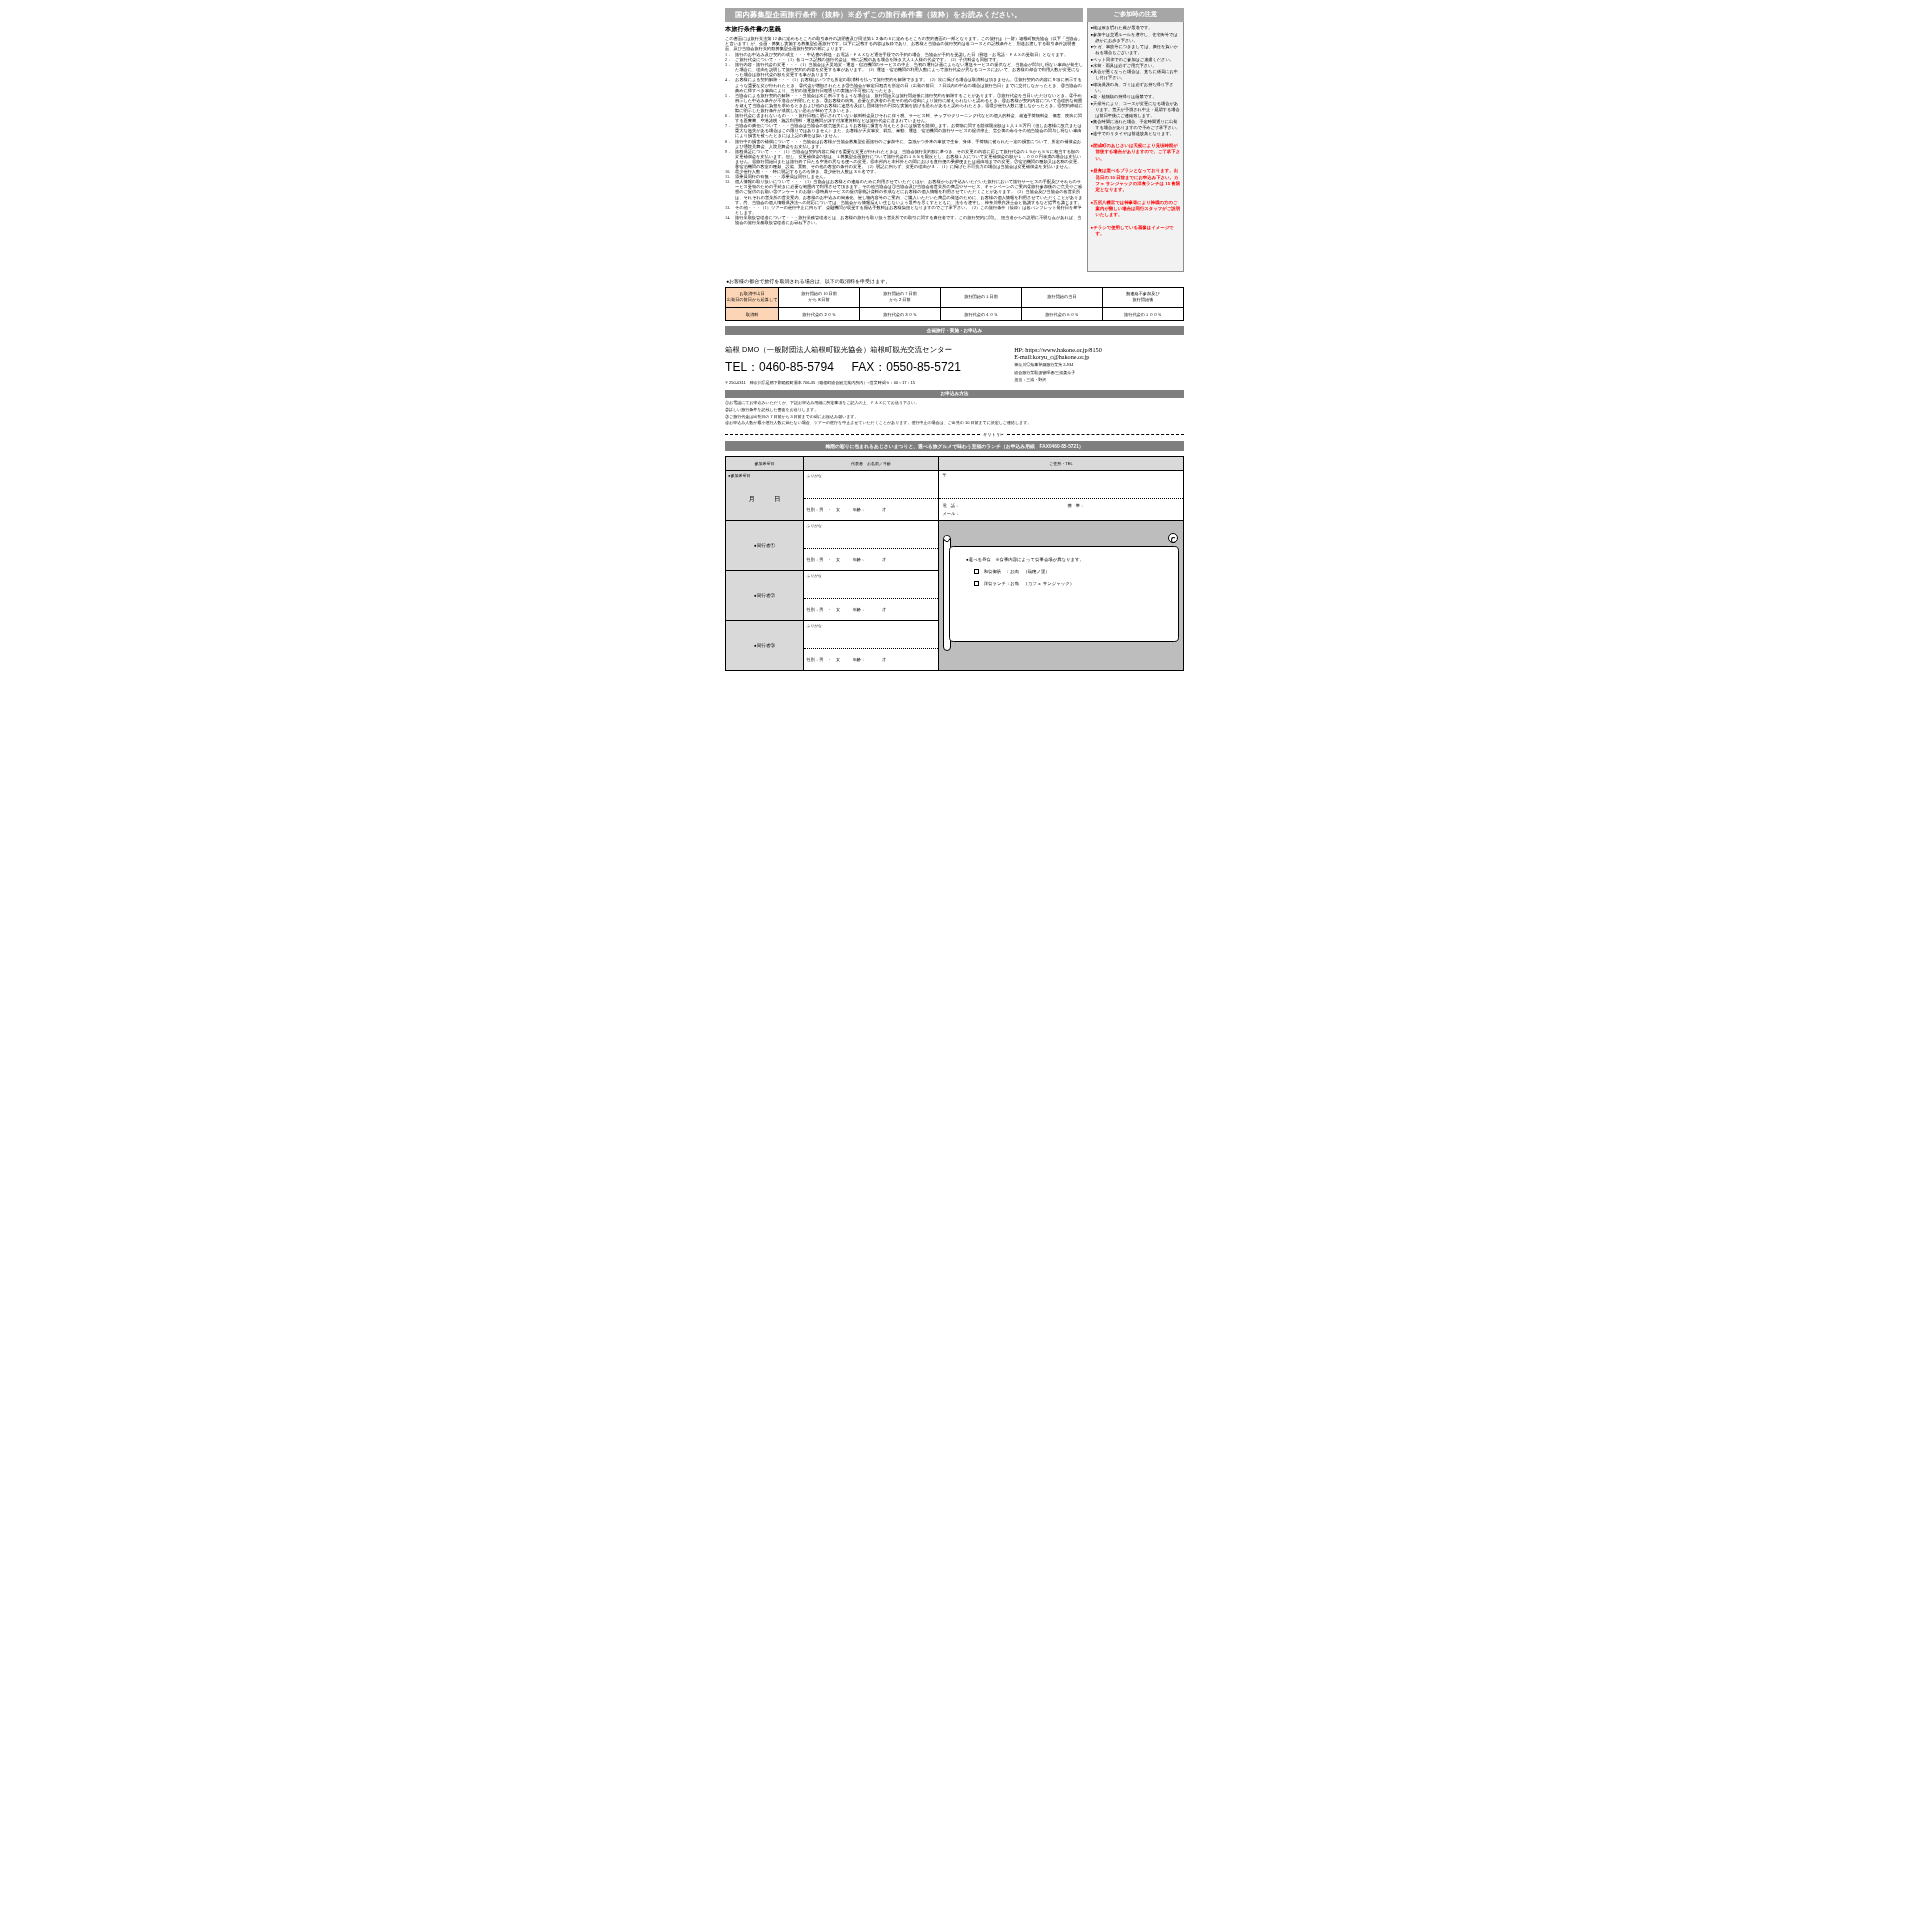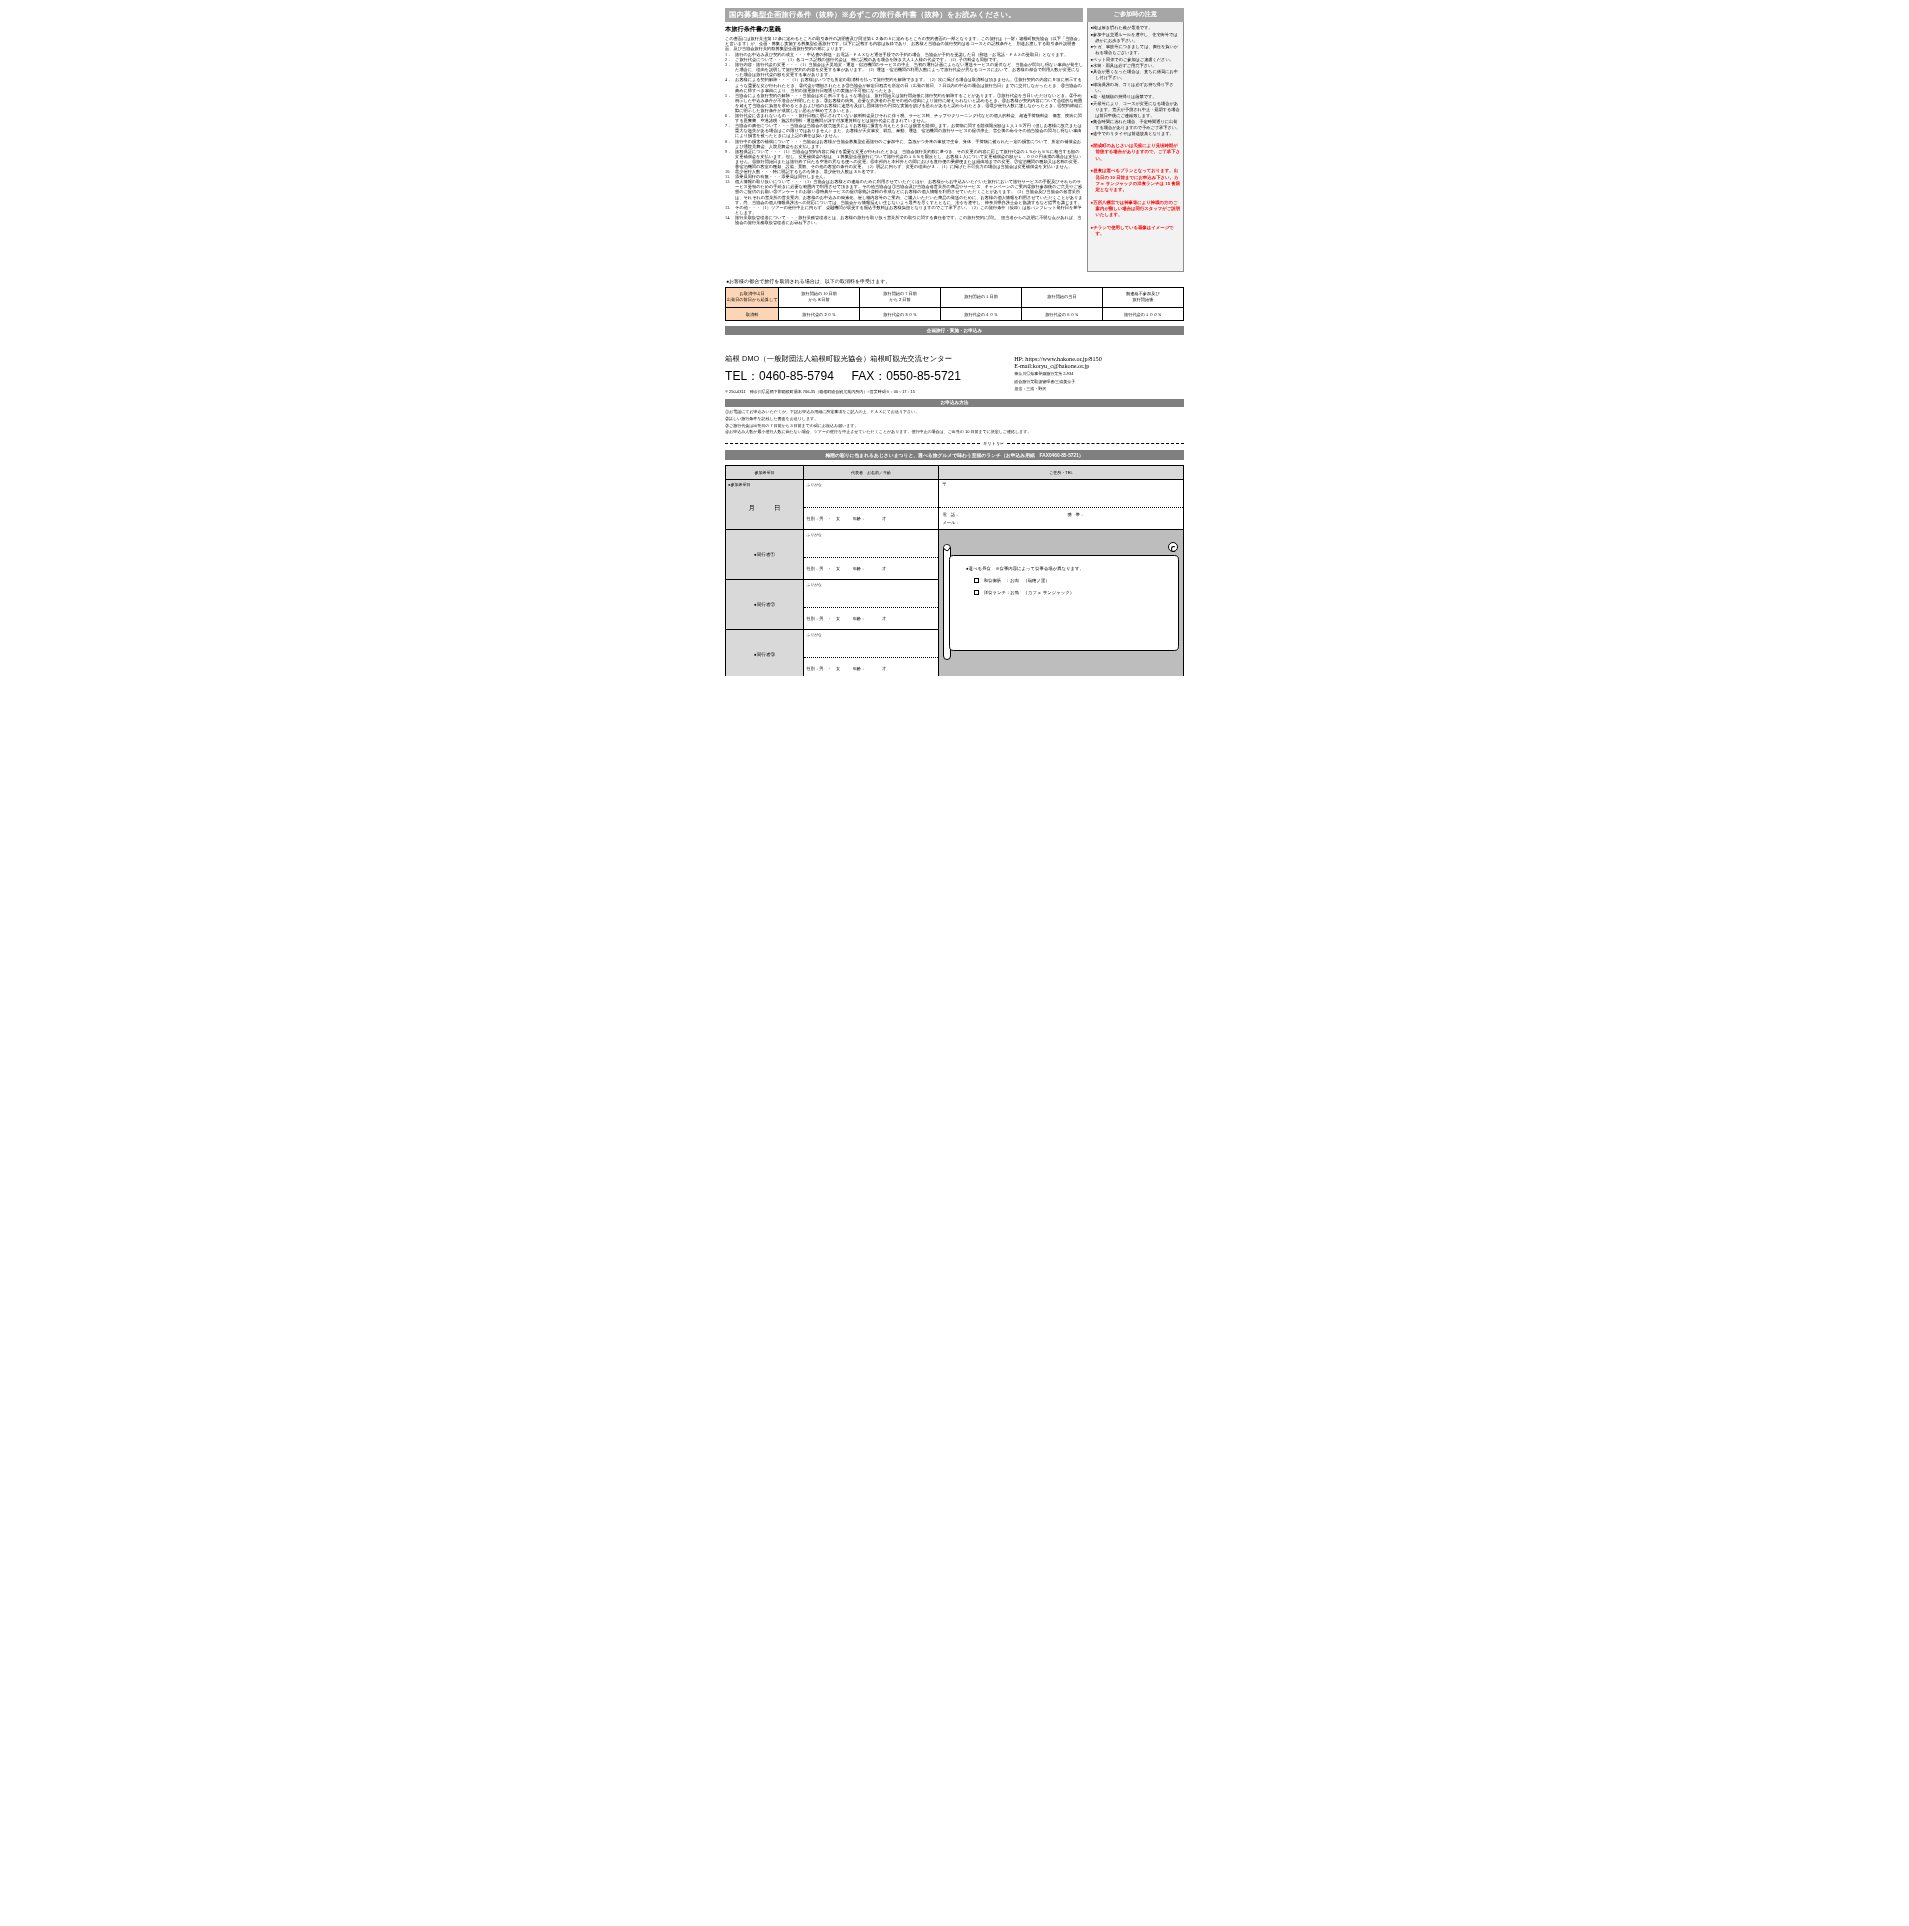--- a/index.html
+++ b/index.html
@@ -5,21 +5,21 @@
   * { margin:0; padding:0; box-sizing:border-box; }
   html,body { background:#ffffff; }
   body { font-family:"Liberation Sans", sans-serif; color:#000; }
   .page { width:478px; height:676px; margin:0 auto; background:#fff; padding:7.7px 9.6px 3.9px 9.6px; overflow:hidden; position:relative; }
 
   
   .top-section { display:flex; gap:3.9px; }
   .left-col { flex:1; min-width:0; }
   .right-col { width:97px; flex:0 0 97px; }
 
-  .title-bar { background:#a6a6a6; color:#fff; font-weight:bold; font-size:7.3px; height:14.6px; display:flex; align-items:center; padding-left:4px; letter-spacing:0.2px; }
+  .title-bar { background:#a6a6a6; color:#fff; font-weight:bold; font-size:7.3px; height:14.6px; display:flex; align-items:center; padding-left:10px; letter-spacing:0.2px; }
   .notice-hd { background:#a6a6a6; color:#fff; font-weight:bold; font-size:6.2px; height:14.6px; display:flex; align-items:center; justify-content:center; }
   .notice-bd { background:#f2f2f2; border:0.4px solid #8c8c8c; border-top:none; height:250px; padding:3.1px 2.3px 2.3px 2.7px; overflow:hidden; }
   .note { font-size:4.2px; line-height:6px; padding-left:4.6px; text-indent:-4.6px; margin-bottom:0.4px; }
   .note-red { color:#ff0000; font-weight:bold; font-size:4.4px; line-height:6.4px; padding-left:5px; text-indent:-5px; margin-top:5.8px; }
 
   .cond-hd { font-family:"Liberation Serif", serif; font-weight:bold; font-size:6.2px; margin:3.1px 0 1.9px 0; }
   .cond { font-family:"Liberation Serif", serif; font-size:4.2px; line-height:5.1px; }
   .cond .intro { margin-bottom:0.4px; }
   .cond-item { padding-left:10px; text-indent:-10px; }
   .cond-item .n { display:inline-block; width:10px; text-indent:0; }
@@ -27,21 +27,21 @@
   
   .cancel-notice { font-size:5px; margin:5.4px 0 3.1px 0.8px; font-family:"Liberation Serif", serif; }
   table.cancel { width:100%; border-collapse:collapse; border:1px solid #000; table-layout:fixed; }
   table.cancel td { border:0.4px solid #000; border-top-width:1px; border-bottom-width:1px; text-align:center; vertical-align:middle; font-size:4.2px; font-family:"Liberation Serif", serif; white-space:pre-line; }
   table.cancel tr.hd td { height:20px; line-height:6.5px; }
   table.cancel tr.fee td { height:13.5px; }
   td.peach { background:#fbd5b5; }
 
   
   .sec-bar { background:#7f7f7f; color:#fff; font-weight:bold; font-size:4.6px; height:8.5px; display:flex; align-items:center; justify-content:center; margin-top:5px; }
-  .org { display:flex; margin-top:19px; }
+  .org { display:flex; margin-top:10px; }
   .org-left { width:63%; }
   .org-right { width:37%; padding-top:0.8px; }
   .org-name { font-size:7.3px; letter-spacing:0.1px; }
   .org-tel { font-size:12px; margin-top:3.9px; display:flex; gap:17.7px; }
   .org-addr { font-size:4px; margin-top:3.9px; }
   .org-hp, .org-mail { font-family:"Liberation Serif", serif; font-size:6.2px; line-height:7.7px; }
   .org-small { font-size:4px; line-height:6.2px; margin-top:1.2px; }
 
   
   .apply-steps { margin-top:2.3px; font-size:4px; line-height:6.7px; }

